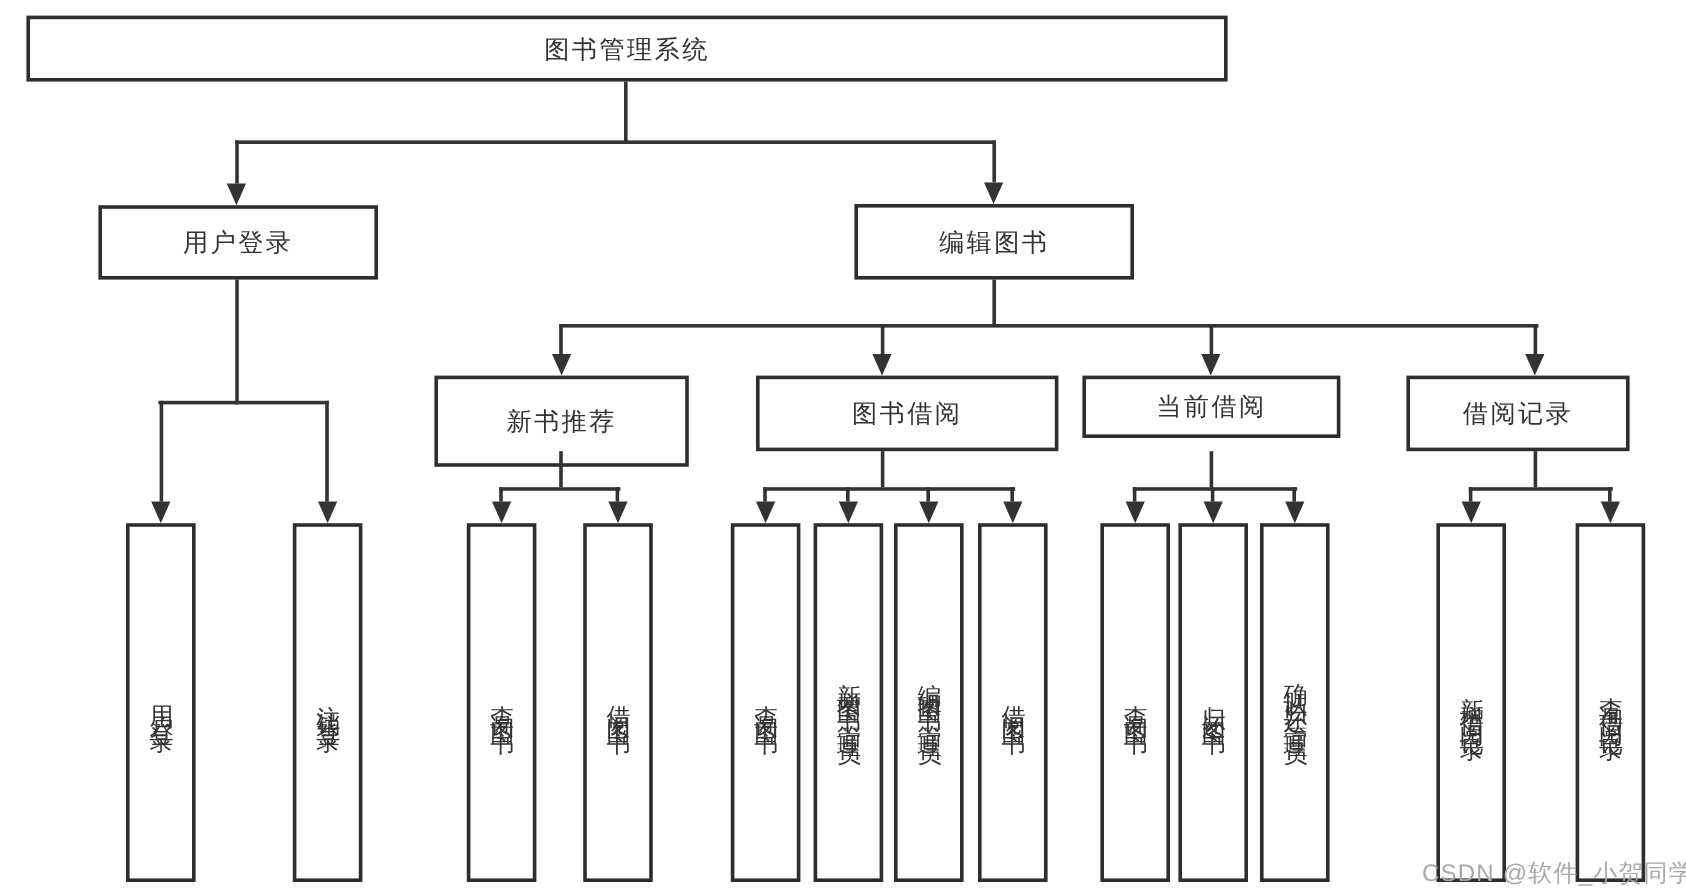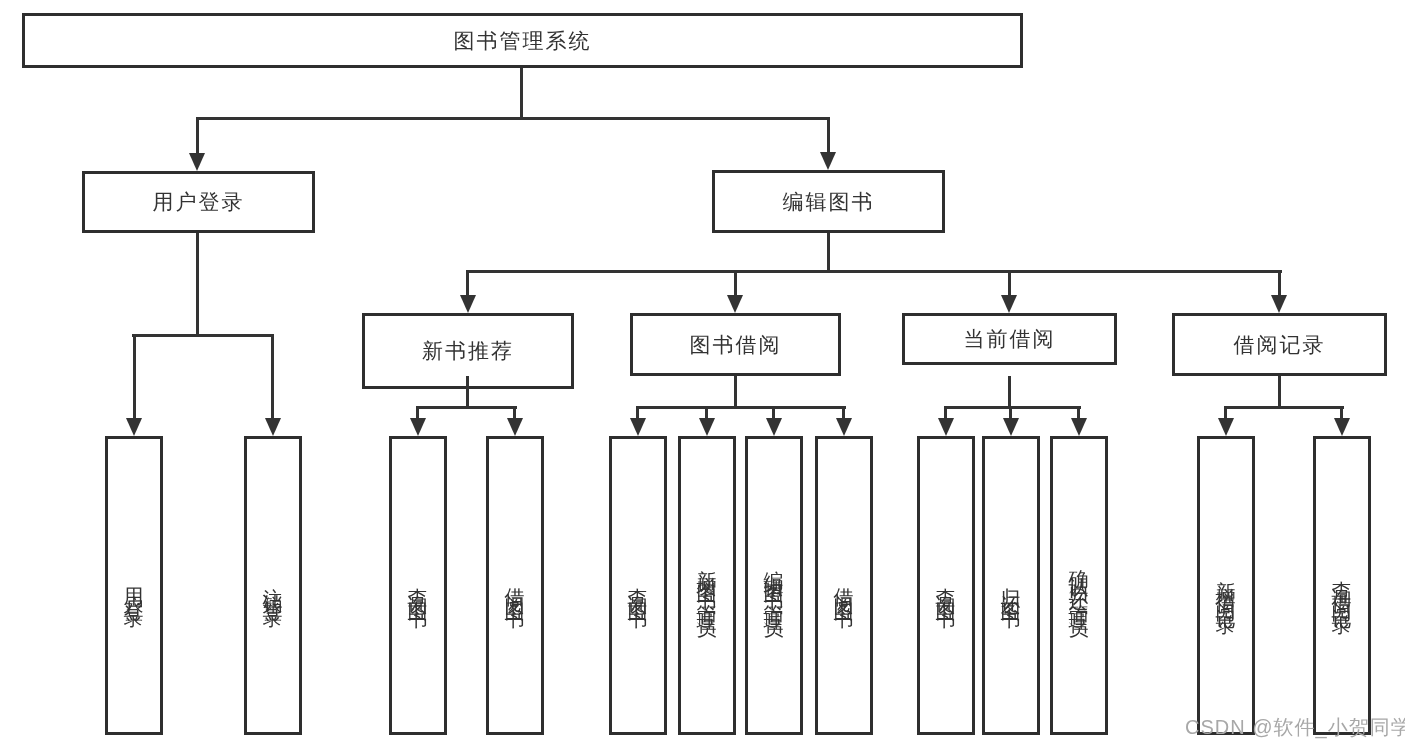--- a/index.html
+++ b/index.html
@@ -87,27 +87,27 @@
   <div class="vline" style="left:734px;top:270px;width:3px;height:25px;"></div>
   <div class="arrowhead" style="left:727px;top:295px;"></div>
   <div class="vline" style="left:1008px;top:270px;width:3px;height:25px;"></div>
   <div class="arrowhead" style="left:1001px;top:295px;"></div>
   <div class="vline" style="left:1278px;top:270px;width:3px;height:25px;"></div>
   <div class="arrowhead" style="left:1271px;top:295px;"></div>
 
   <div class="box" style="left:362px;top:313px;width:212px;height:76px;">
     <span>新书推荐</span>
   </div>
-  <div class="box" style="left:630px;top:313px;width:211px;height:63px;">
+  <div class="box" style="left:630px;top:313px;width:252px;height:63px;">
     <span>图书借阅</span>
   </div>
   <div class="box" style="left:902px;top:313px;width:215px;height:52px;">
     <span>当前借阅</span>
   </div>
-  <div class="box" style="left:1172px;top:313px;width:215px;height:63px;">
+  <div class="box" style="left:1172px;top:313px;width:186px;height:63px;">
     <span>借阅记录</span>
   </div>
 
   <div class="vline" style="left:466px;top:376px;width:3px;height:30px;"></div>
   <div class="hline" style="left:416px;top:406px;width:101px;height:3px;"></div>
   <div class="vline" style="left:416px;top:406px;width:3px;height:12px;"></div>
   <div class="arrowhead" style="left:410px;top:418px;"></div>
   <div class="vline" style="left:513px;top:406px;width:3px;height:12px;"></div>
   <div class="arrowhead" style="left:507px;top:418px;"></div>
 

